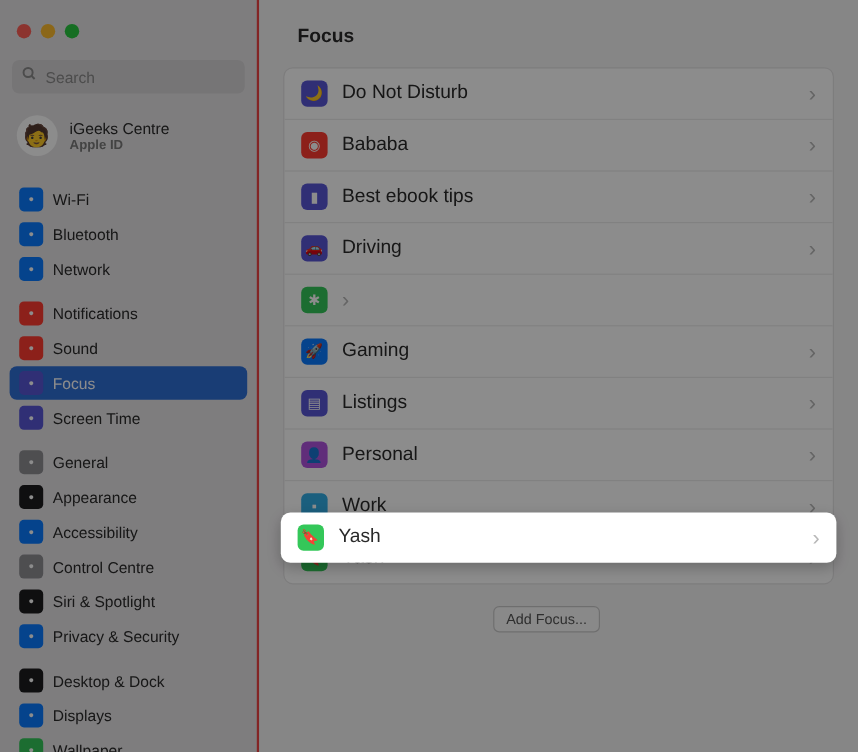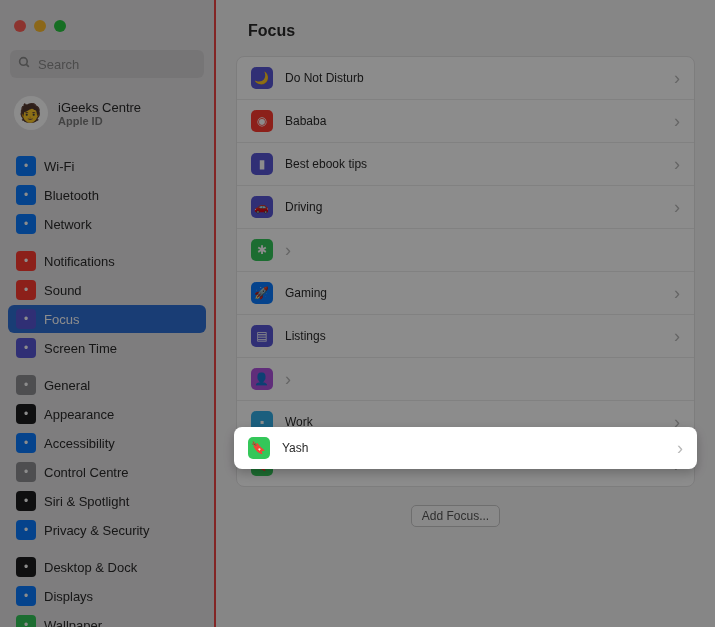--- a/index.html
+++ b/index.html
@@ -24,21 +24,21 @@
 .group { padding-top: 8px; }
 .nav-item { display: flex; align-items: center; gap: 8px; padding: 4px 8px; border-radius: 6px; font-size: 13px; color: #2a2a2a; cursor: default; margin-bottom: 1px; }
 .nav-item.selected { background: #2f6fd6; color: #fff; }
 .nav-icon { width: 20px; height: 20px; border-radius: 4px; display: flex; align-items: center; justify-content: center; font-size: 12px; color: white; flex-shrink: 0; }
 .main { flex: 1; background: #f5f4f5; overflow-y: auto; padding: 0 0 40px 0; }
 .title { font-size: 16px; font-weight: 700; color: #2a2a2a; padding: 22px 0 16px 32px; }
 .panel { margin: 0 20px 18px 20px; background: #fff; border-radius: 8px; overflow: hidden; border: 1px solid #e4e3e4; }
 .row { display: flex; align-items: center; padding: 10px 14px; border-bottom: 1px solid #ececec; cursor: default; position: relative; min-height: 42px; }
 .row:last-child { border-bottom: none; }
 .row-icon { width: 22px; height: 22px; border-radius: 5px; margin-right: 12px; display: flex; align-items: center; justify-content: center; color: #fff; font-size: 12px; flex-shrink: 0; }
-.row-label { flex: 1; font-size: 12px; color: #2a2a2a; }
+.row-label { flex: 1; font-size: 16px; color: #2a2a2a; }
 .row-label-sub { font-size: 11px; color: #888; line-height: 1.4; }
 .row-label-title { font-size: 13px; color: #2a2a2a; margin-bottom: 2px; }
 .chev { color: #b8b8b8; font-size: 18px; }
 .addfocus { display: flex; justify-content: center; margin: 10px 20px 18px 0; }
 .addbtn { font-size: 12px; padding: 3px 10px; border: 1px solid #c9c9c9; border-radius: 5px; background: #fafafa; color: #555; }
 .row-text { flex: 1; display: flex; flex-direction: column; }
 .toggle { width: 38px; height: 22px; border-radius: 11px; background: #d4d4d4; position: relative; }
 .toggle::after { content: ""; position: absolute; width: 18px; height: 18px; border-radius: 50%; background: #fff; top: 2px; left: 2px; box-shadow: 0 1px 2px rgba(0,0,0,0.2); }
 .overlay { position: absolute; inset: 0; background: rgba(0,0,0,0.45); pointer-events: none; }
 .highlight-row { position: absolute; left: 234px; right: 18px; top: 427px; height: 42px; background: #fff; border-radius: 8px; display: flex; align-items: center; padding: 10px 14px; box-shadow: 0 4px 12px rgba(0,0,0,0.25); }
@@ -180,20 +180,21 @@
           <span class="row-label">Gaming</span>
           <span class="chev">›</span>
         </div>
         <div class="row">
           <div class="row-icon" style="background: rgb(88, 86, 214);">▤</div>
           <span class="row-label">Listings</span>
           <span class="chev">›</span>
         </div>
         <div class="row">
           <div class="row-icon" style="background: rgb(175, 82, 222);">👤</div>
+          <span class="row-label">Personal</span>
           <span class="chev">›</span>
         </div>
         <div class="row">
           <div class="row-icon" style="background: rgb(50, 173, 230);">▪</div>
           <span class="row-label">Work</span>
           <span class="chev">›</span>
         </div>
         <div class="row">
           <div class="row-icon" style="background: rgb(52, 199, 89);">🔖</div>
           <span class="row-label">Yash</span>

